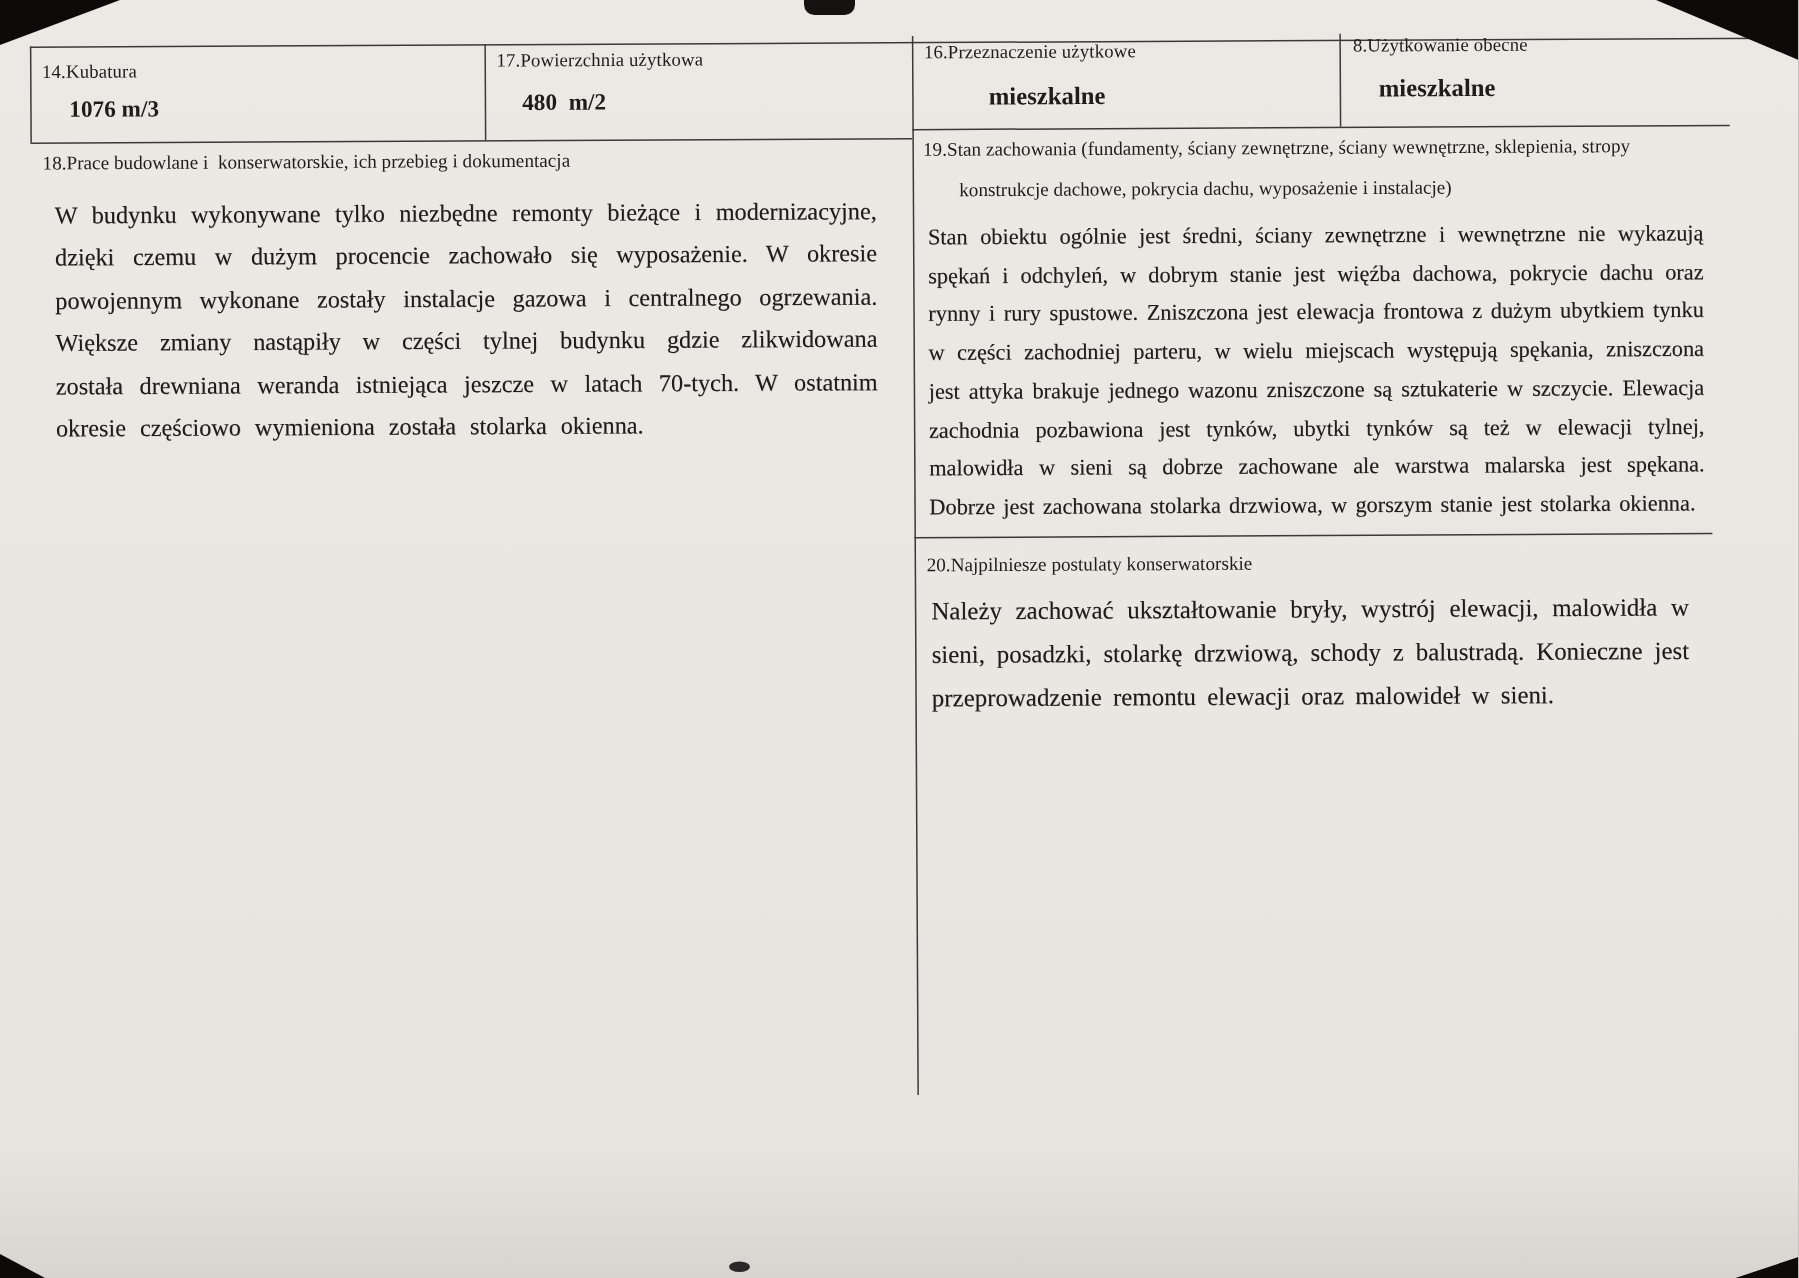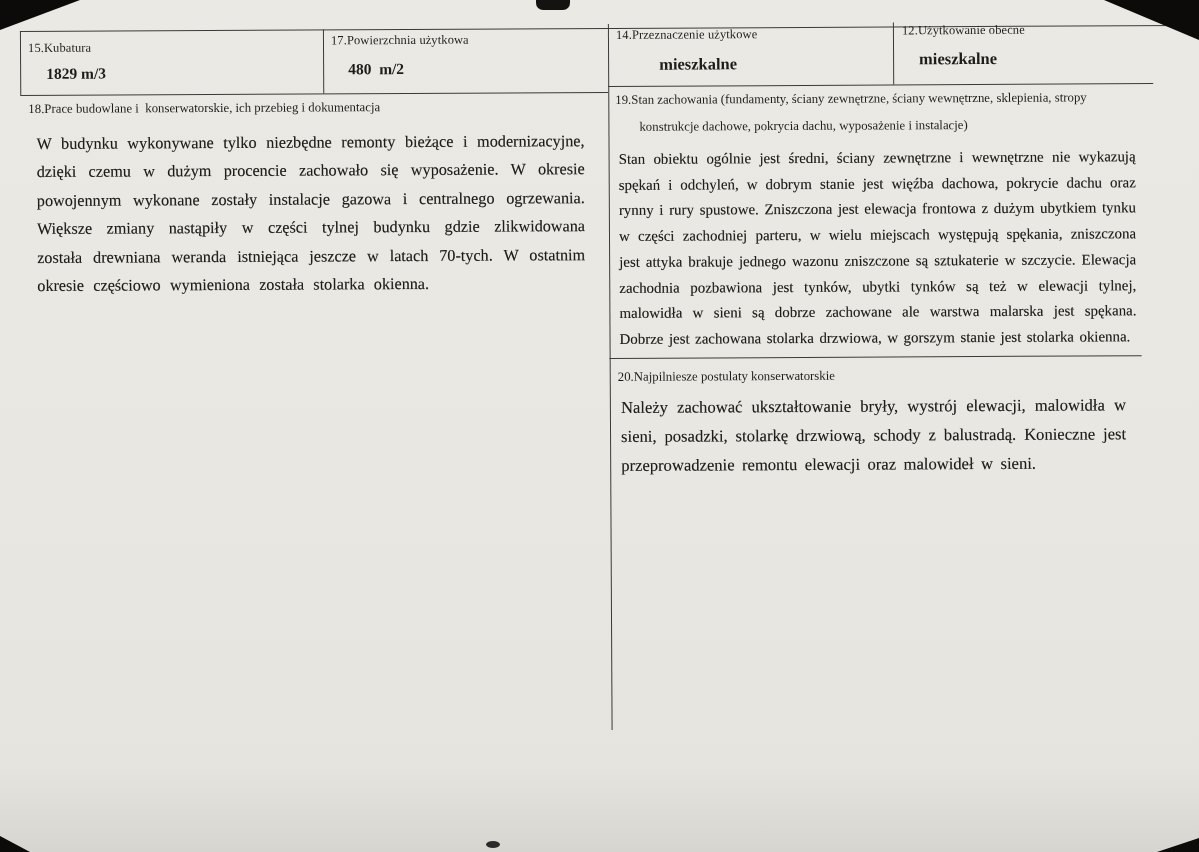--- a/index.html
+++ b/index.html
@@ -54,30 +54,30 @@
 
     <div class="hline" style="left:22px;  top:28px;  width:1166px;"></div>
     <div class="hline" style="left:22px;  top:92px;  width:588px;"></div>
     <div class="hline" style="left:610px; top:86px;  width:545px;"></div>
     <div class="hline" style="left:610px; top:358px; width:532px;"></div>
     <div class="vline" style="left:22px;  top:28px;  height:64px;"></div>
     <div class="vline" style="left:325px; top:28px;  height:64px;"></div>
     <div class="vline" style="left:610px; top:24px;  height:706px;"></div>
     <div class="vline" style="left:895px; top:24px;  height:62px;"></div>
 
-    <div class="label" style="left:30px;  top:38px;">15.Kubatura</div>
-    <div class="value" style="left:48px;  top:62px;">1829 m/3</div>
+    <div class="label" style="left:30px;  top:38px;">14.Kubatura</div>
+    <div class="value" style="left:48px;  top:62px;">1076 m/3</div>
 
     <div class="label" style="left:333px; top:32px;">17.Powierzchnia użytkowa</div>
     <div class="value" style="left:350px; top:59px;">480  m/2</div>
 
-    <div class="label" style="left:618px; top:28px;">14.Przeznaczenie użytkowe</div>
+    <div class="label" style="left:618px; top:28px;">16.Przeznaczenie użytkowe</div>
     <div class="value" style="left:661px; top:55px; font-size:16.5px;">mieszkalne</div>
 
-    <div class="label" style="left:904px; top:25px;">12.Użytkowanie obecne</div>
+    <div class="label" style="left:904px; top:25px;">8.Użytkowanie obecne</div>
     <div class="value" style="left:921px; top:51px; font-size:16.5px;">mieszkalne</div>
 
     <div class="sec-label" style="left:30px; top:99px;">18.Prace budowlane i  konserwatorskie, ich przebieg i dokumentacja</div>
     <div class="body-text s18">W budynku wykonywane tylko niezbędne remonty bieżące i modernizacyjne, dzięki czemu w dużym procencie zachowało się wyposażenie. W okresie powojennym wykonane zostały instalacje gazowa i centralnego ogrzewania. Większe zmiany nastąpiły w części tylnej budynku gdzie zlikwidowana została drewniana weranda istniejąca jeszcze w latach 70-tych. W ostatnim okresie częściowo wymieniona została stolarka okienna.</div>
 
     <div class="sec-label" style="left:617px; top:93px;">19.Stan zachowania (fundamenty, ściany zewnętrzne, ściany wewnętrzne, sklepienia, stropy</div>
     <div class="sec-label" style="left:641px; top:120px;">konstrukcje dachowe, pokrycia dachu, wyposażenie i instalacje)</div>
     <div class="body-text s19">Stan obiektu ogólnie jest średni, ściany zewnętrzne i wewnętrzne nie wykazują spękań i odchyleń, w dobrym stanie jest więźba dachowa, pokrycie dachu oraz rynny i rury spustowe. Zniszczona jest elewacja frontowa z dużym ubytkiem tynku w części zachodniej parteru, w wielu miejscach występują spękania, zniszczona jest attyka brakuje jednego wazonu zniszczone są sztukaterie w szczycie. Elewacja zachodnia pozbawiona jest tynków, ubytki tynków są też w elewacji tylnej, malowidła w sieni są dobrze zachowane ale warstwa malarska jest spękana. Dobrze jest zachowana stolarka drzwiowa, w gorszym stanie jest stolarka okienna.</div>
 
     <div class="sec-label" style="left:618px; top:370px;">20.Najpilniesze postulaty konserwatorskie</div>

